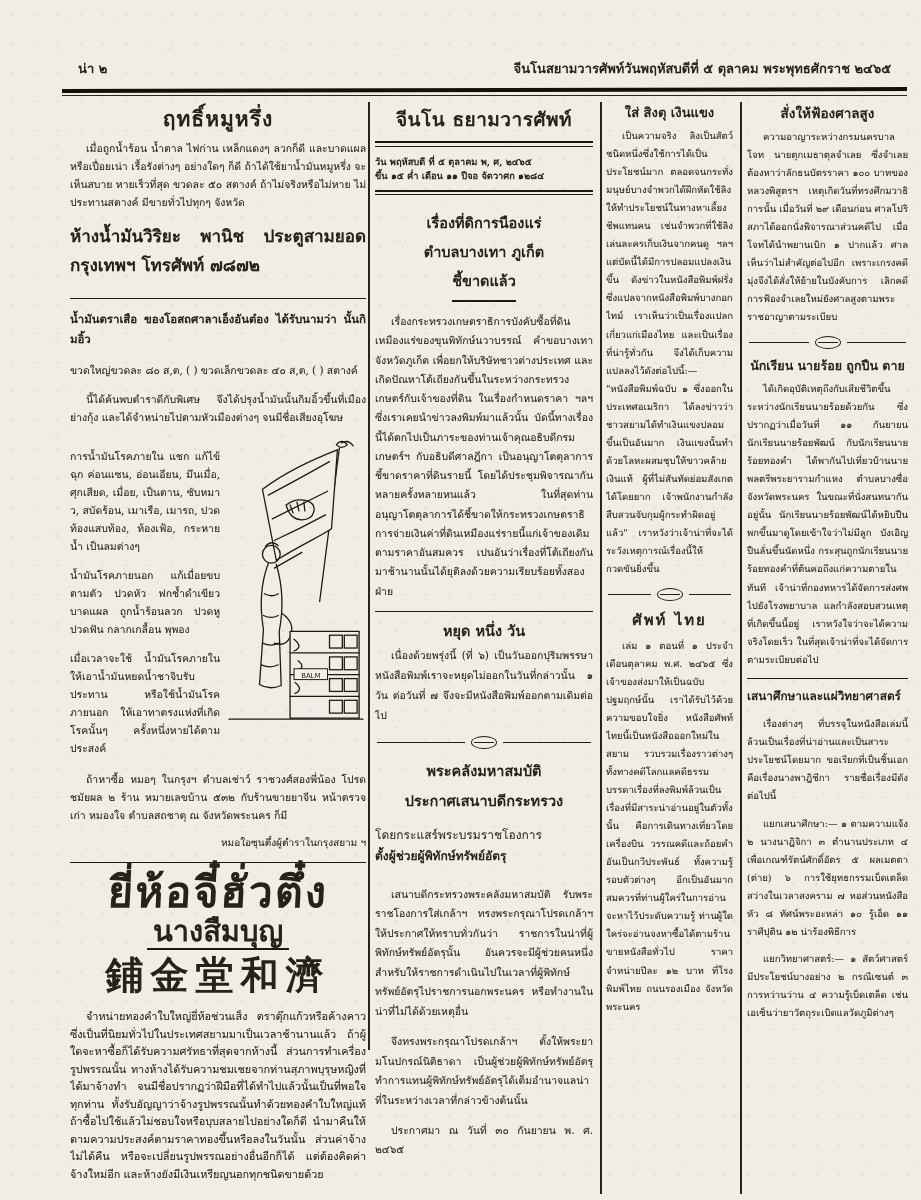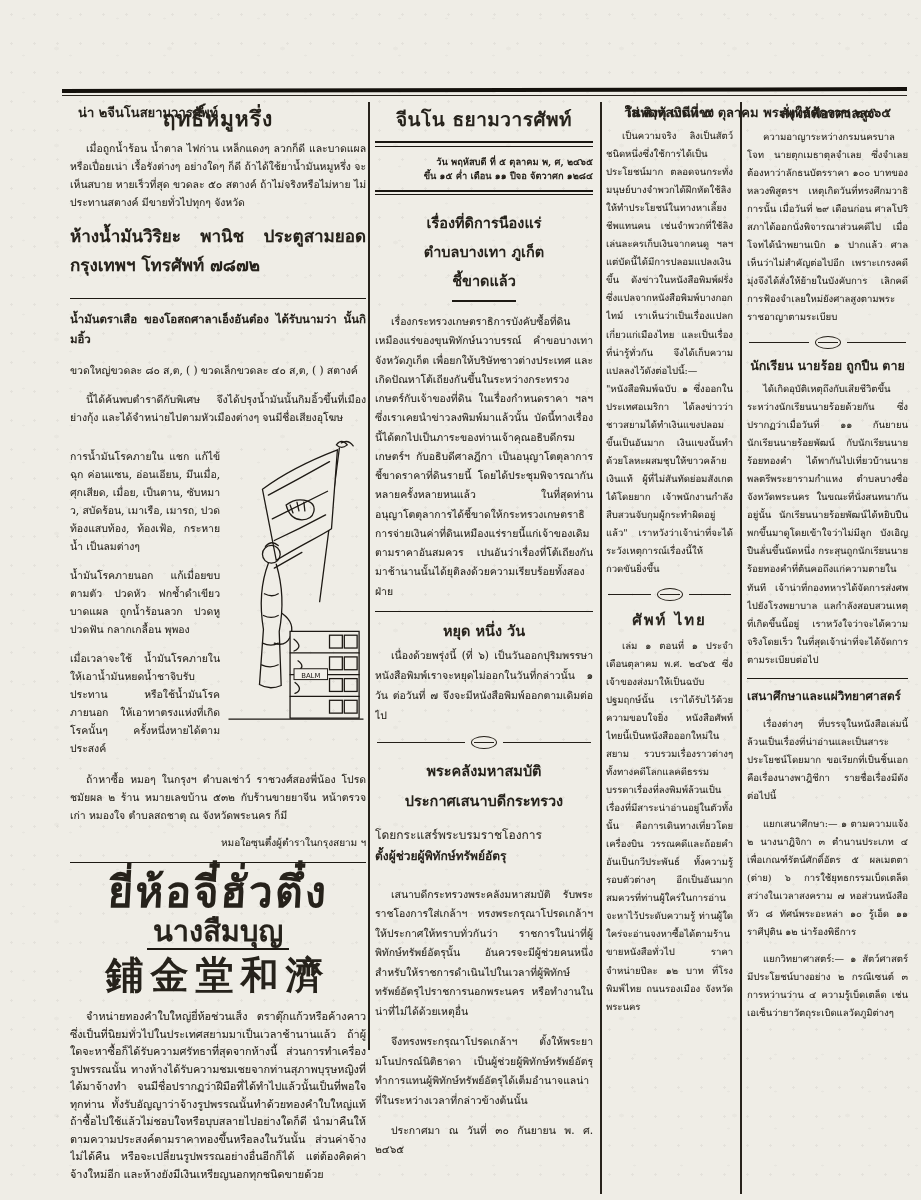--- a/index.html
+++ b/index.html
@@ -5,22 +5,22 @@
   html,body{margin:0;padding:0;background:#d8d5cc;}
   #page{position:relative;width:921px;height:1200px;background:#efede6;overflow:hidden;
         font-family:"DejaVu Serif","Liberation Serif",serif;color:#26221b;}
   
   #page::after{content:"";position:absolute;inset:0;pointer-events:none;opacity:.55;
         background-image:radial-gradient(rgba(40,35,28,.10) 1px,transparent 1.2px),
                          radial-gradient(rgba(40,35,28,.07) 1px,transparent 1.4px),
                          radial-gradient(rgba(40,35,28,.05) 2px,transparent 2.6px);
         background-size:23px 29px,47px 37px,113px 97px;}
   
-  #masthead-row{position:absolute;top:58px;left:78px;right:30px;display:flex;align-items:baseline;font-size:13px;font-weight:bold;margin-top:44px;}
-  #masthead-row .mid{flex:1;text-align:left}
+  #masthead-row{position:absolute;top:58px;left:78px;right:30px;display:flex;align-items:baseline;font-size:13px;font-weight:bold;}
+  #masthead-row .mid{flex:1;text-align:right}
   .hrule-thick{position:absolute;left:62px;width:845px;top:88px;height:4px;background:#14110c;transform:rotate(-.12deg)}
   .hrule-thin{position:absolute;left:62px;width:845px;top:95px;height:1px;background:#2b261f}
   
   .vrule{position:absolute;width:1.6px;background:#28231c}
   
   .col{position:absolute;top:102px;overflow:hidden}
   #col1{left:70px;width:296px;height:1092px}
   #col2{left:375px;width:218px;height:1092px}
   #col3{left:606px;width:127px;height:1092px}
   #col4{left:747px;width:161px;height:1092px}
@@ -44,21 +44,21 @@
   .orn .o::after{content:"";position:absolute;left:2px;right:2px;top:45%;border-top:1.2px solid #241f18}
   
   .adflex{display:flex;gap:4px;margin-top:3px}
   .adflex .txt{width:150px}
   .brand-th{font-size:43px;font-weight:bold;text-align:center;line-height:1.05;transform:skewX(-3deg);letter-spacing:2px;margin-top:6px}
   .brand-name{font-size:29px;font-weight:bold;text-align:center;line-height:1.15}
   .brand-name span{border-bottom:2.2px solid #1d1913;padding:0 6px}
   .brand-cjk{font-size:38px;font-weight:bold;text-align:center;letter-spacing:7px;line-height:1.2;margin:4px 0 6px}
   
   .mast-title{font-size:19px;font-weight:bold;text-align:center;letter-spacing:.5px;padding:2px 0 3px}
-  .mast-date{font-size:9.3px;text-align:right;line-height:1.55;font-weight:bold;padding:2px 0}
+  .mast-date{font-size:9.3px;text-align:left;line-height:1.55;font-weight:bold;padding:2px 0}
   svg .ln{stroke:#1d1914;fill:none;stroke-width:1.3;stroke-linecap:round}
   svg .fillp{fill:#efede6;stroke:#1d1914;stroke-width:1.3}
 </style>
 </head>
 <body>
 
 <div id="page">
 
   <div id="masthead-row">
     <span>น่า ๒</span>

